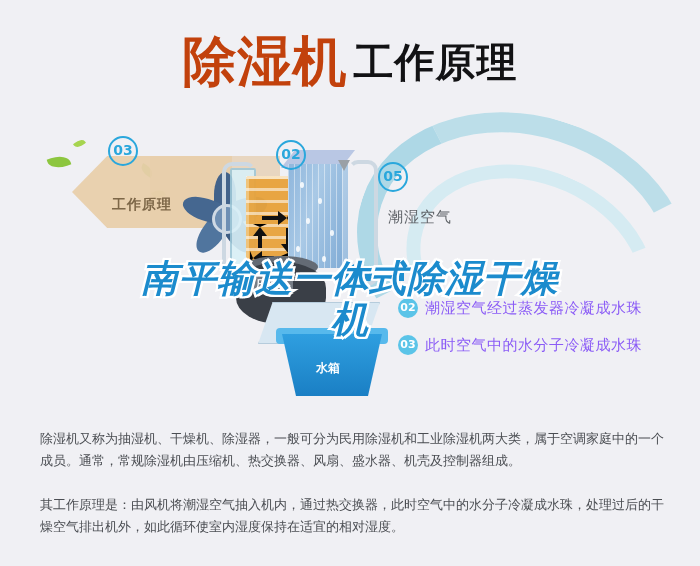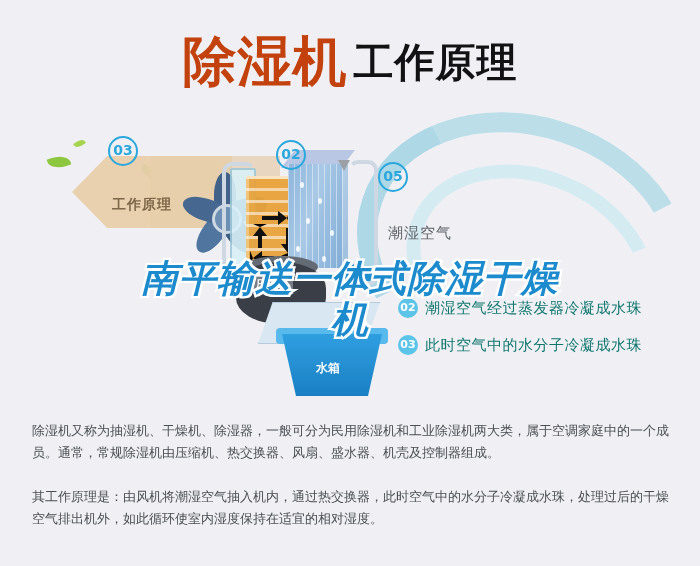--- a/index.html
+++ b/index.html
@@ -358,21 +358,21 @@
     top: 40px;
     width: 0; height: 0;
     border-left: 6px solid transparent;
     border-right: 6px solid transparent;
     border-top: 11px solid #9aa0a6;
   }
 
   .label-wet {
     position: absolute;
     left: 388px;
-    top: 104px;
+    top: 88px;
     font-size: 15px;
     color: #5d6166;
     letter-spacing: 1px;
   }
 
   
   .steps {
     position: absolute;
     left: 398px;
     top: 298px;
@@ -392,21 +392,21 @@
     color: #ffffff;
     font-size: 11px;
     font-weight: bold;
     line-height: 20px;
     text-align: center;
     margin-right: 7px;
     font-family: "DejaVu Sans", sans-serif;
   }
   .step-text {
     font-size: 15px;
-    color: #0f766e;
+    color: #8b5cf6;
     letter-spacing: .5px;
     white-space: nowrap;
   }
 
   
   .watermark {
     position: absolute;
     left: 0;
     top: 258px;
     width: 700px;
@@ -431,21 +431,21 @@
   .para-block {
     position: absolute;
     left: 32px;
     width: 640px;
     font-size: 13px;
     line-height: 22px;
     color: #4a4d52;
   }
   .para-1 { top: 420px; }
   .para-2 { top: 487px; font-family: Liberation Mono, monospace; }
-  .para p { margin: 0; }
+  .para p { margin: 8px; }
 </style>
 </head>
 <body>
 
 <div id="page">
 
   <div class="title-wrap">
     <span class="title-gray">除湿机</span><span class="title-black">工作原理</span>
   </div>
 

